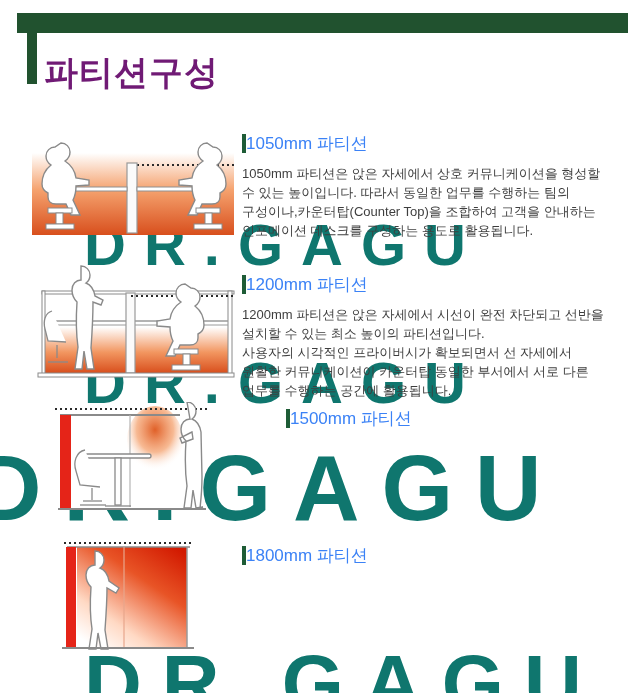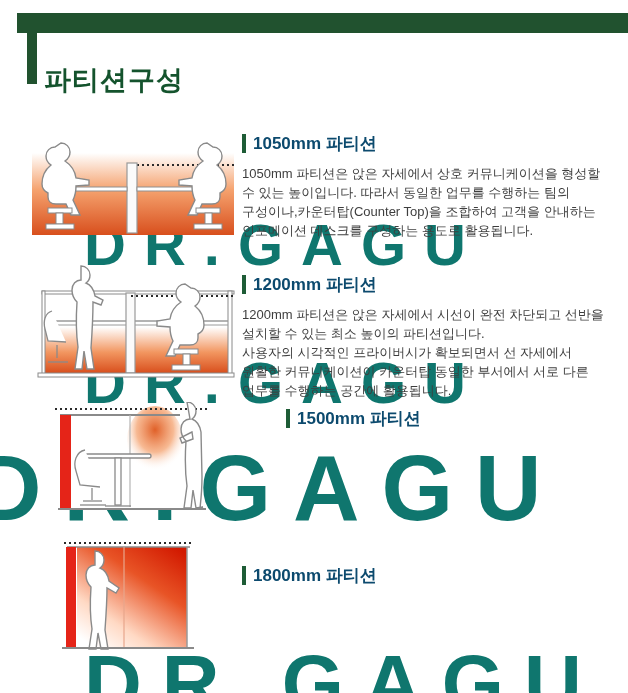--- a/index.html
+++ b/index.html
@@ -12,47 +12,47 @@
   
   .header-bar {
     position:absolute; left:17px; top:13px; width:611px; height:20px;
     background:#21522f;
   }
   .header-stem {
     position:absolute; left:27px; top:13px; width:10px; height:71px;
     background:#21522f;
   }
   .page-title {
-    position:absolute; left:44px; top:62px;
-    font-size:27px; font-weight:bold; color:#14532d; letter-spacing:1px;
+    position:absolute; left:44px; top:50px;
+    font-size:34px; font-weight:bold; color:#701a75; letter-spacing:1px;
   }
   
   .wm {
     position:absolute; z-index:0; color:#0f766e; font-weight:bold;
     white-space:nowrap; line-height:1; user-select:none;
   }
   .wm1 { left:84px;  top:216px; font-size:58px; letter-spacing:18px; }
   .wm2 { left:84px;  top:354px; font-size:58px; letter-spacing:18px; }
   .wm3 { left:-25px; top:442px; font-size:92px; letter-spacing:22px; }
   .wm4 { left:84px;  top:644px; font-size:80px; letter-spacing:20px; }
   
   .illus { position:absolute; z-index:2; }
   .sec-text { position:absolute; left:242px; width:386px; z-index:2; }
   .sec-title {
-    display:flex; align-items:center; gap:7px;
-    font-size:17px; font-weight:bold; color:#0c4a6e;
+    display:flex; align-items:center; 
+    font-size:17px; font-weight:normal; color:#3b82f6;
   }
   .sec-title .bar {
     display:inline-block; width:4px; height:19px; background:#1e5c36;
   }
   .sec-body {
     margin-top:9px; font-size:13px; line-height:19px; color:#3e3e3e;
     white-space:pre-line;
   }
-  .t1 { top:132px; } .t2 { top:273px; } .t3 { top:407px;margin-left:44px; } .t4 { top:564px; }
+  .t1 { top:132px; } .t2 { top:273px; } .t3 { top:407px;margin-left:44px; } .t4 { top:544px; }
 </style>
 </head>
 <body>
 
 <div class="page">
 
   <div class="wm wm1">DR.GAGU</div>
   <div class="wm wm2">DR.GAGU</div>
   <div class="wm wm3">DR.GAGU</div>
   <div class="wm wm4">DR.GAGU</div>

